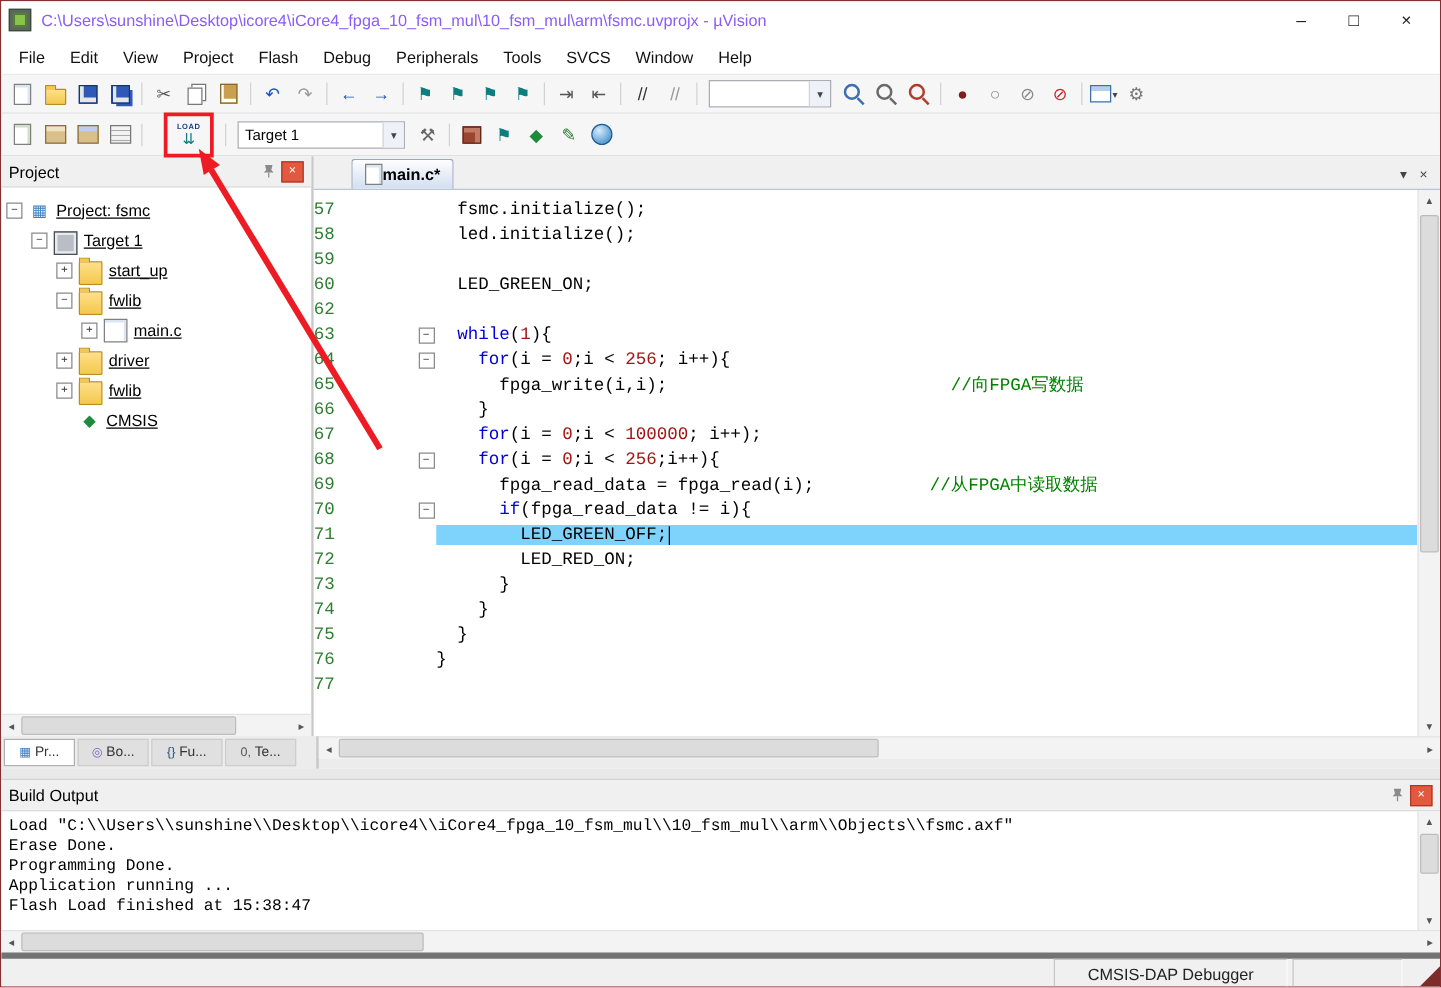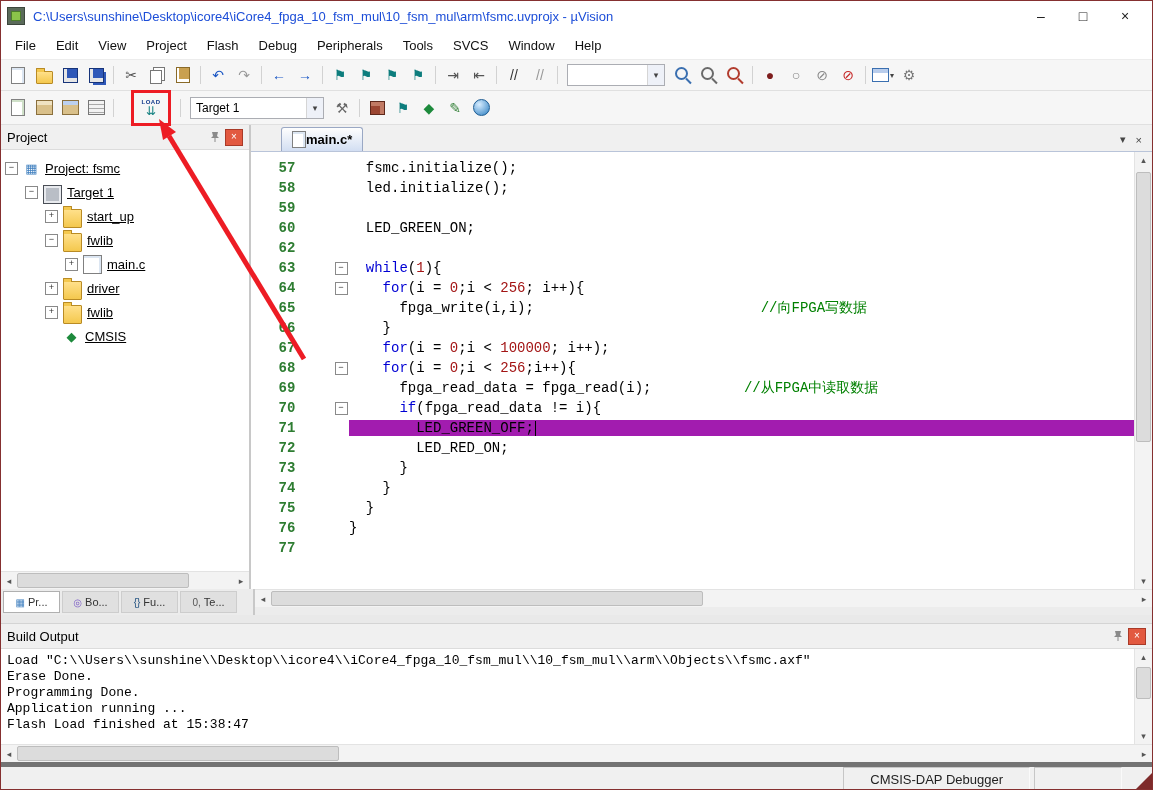--- a/index.html
+++ b/index.html
@@ -3,21 +3,21 @@
 <meta charset="utf-8">
 <style>
   html,body{margin:0;padding:0;background:#cfcfcf;}
   #win{position:relative;width:1153px;height:790px;box-sizing:border-box;background:#fff;
        border:1px solid #853030;font-family:"Liberation Sans",sans-serif;overflow:hidden;
        display:flex;flex-direction:column;}
   
   #titlebar{height:30px;flex:none;display:flex;align-items:center;padding:0 6px;background:#fff;}
   .app-icon{width:16px;height:16px;margin-right:8px;position:relative;background:#5a6a5a;border:1px solid #3c463c;flex:none;}
   .app-icon::after{content:"";position:absolute;left:3px;top:3px;width:8px;height:8px;background:#8bc34a;border:1px solid #4b7d2a;}
-  #title{font-size:13px;color:#1d4ed8;white-space:nowrap;overflow:hidden;}
+  #title{font-size:13px;color:#8b5cf6;white-space:nowrap;overflow:hidden;}
   .wctrls{margin-left:auto;display:flex;}
   .wbtn{width:42px;height:28px;display:flex;align-items:center;justify-content:center;font-size:14px;color:#222;}
   
   #menubar{height:28px;flex:none;display:flex;align-items:center;padding:0 4px;background:#fff;border-bottom:1px solid #ececec;font-size:13px;color:#111;}
   .menu-item{padding:4px 10px;}
   
   .toolbar{flex:none;display:flex;align-items:center;padding:0 4px;background:#f6f6f6;border-bottom:1px solid #e0e0e0;}
   #toolbar1{height:30px;}
   #toolbar2{height:33px;}
   .tb-btn{width:24px;height:22px;display:inline-flex;align-items:center;justify-content:center;margin:0 1px;position:relative;}
@@ -67,25 +67,25 @@
   .tree-icon{width:17px;height:17px;flex:none;display:inline-flex;align-items:center;justify-content:center;margin-right:5px;font-size:13px;}
   .tree-label{color:#000;text-decoration:underline;}
   
   #editor{flex:1;display:flex;flex-direction:column;min-width:0;}
   #tabbar{height:26px;flex:none;display:flex;align-items:flex-end;background:#f0f0f0;border-bottom:1px solid #b9c4d9;}
   .doc-tab{margin-left:30px;height:23px;display:flex;align-items:center;gap:0;padding:0 10px;background:linear-gradient(#fefefe,#d2def2);border:1px solid #9aa8c4;border-bottom:none;border-radius:3px 3px 0 0;font-size:13px;font-weight:bold;color:#000;}
   .tab-right{margin-left:auto;display:flex;align-items:center;gap:10px;padding:0 10px 5px 0;color:#444;font-size:11px;}
   #editor-body{flex:1;display:flex;min-height:0;background:#fff;}
   #code{flex:1;padding-top:6px;font-family:"Liberation Mono","DejaVu Sans Mono",monospace;font-size:14px;overflow:hidden;}
   .code-row{height:20px;display:flex;align-items:center;}
-  .lnum{width:72px;flex:none;text-align:center;padding-right:10px;color:#2e7d32;font-weight:bold;}
+  .lnum{width:72px;flex:none;text-align:left;padding-right:10px;color:#2e7d32;}
   .fold{width:16px;flex:none;display:flex;align-items:center;justify-content:center;}
   .fold-box{width:11px;height:11px;border:1px solid #8a8a8a;background:#fff;color:#333;font:9px/9px "Liberation Mono",monospace;display:inline-flex;align-items:center;justify-content:center;}
   .codetext{flex:1;white-space:pre;color:#000;}
-  .code-row.hl .codetext{background:#a21caf;}
+  .code-row.hl .codetext{background:#7dd3fc;}
   .tk-k{color:#0000d4;} .tk-num{color:#a31515;} .tk-c{color:#008000;} .tk-p{color:#000;}
   .caret{display:inline-block;width:1px;height:15px;background:#000;vertical-align:text-bottom;margin-left:1px;}
   
   .vscroll{width:17px;flex:none;background:#f3f3f3;border-left:1px solid #e3e3e3;display:flex;flex-direction:column;align-items:center;}
   .sbtn{height:16px;width:100%;flex:none;display:flex;align-items:center;justify-content:center;color:#555;font-size:9px;}
   .vthumb{width:13px;flex:none;background:#dcdcdc;border:1px solid #bdbdbd;border-radius:2px;}
   .vspacer{flex:1;}
   .hscroll{height:17px;background:#f3f3f3;border-top:1px solid #e3e3e3;display:flex;align-items:center;}
   .hbtn{width:16px;height:100%;flex:none;display:flex;align-items:center;justify-content:center;color:#555;font-size:9px;}
   .hthumb{height:13px;flex:none;background:#dcdcdc;border:1px solid #bdbdbd;border-radius:2px;}

